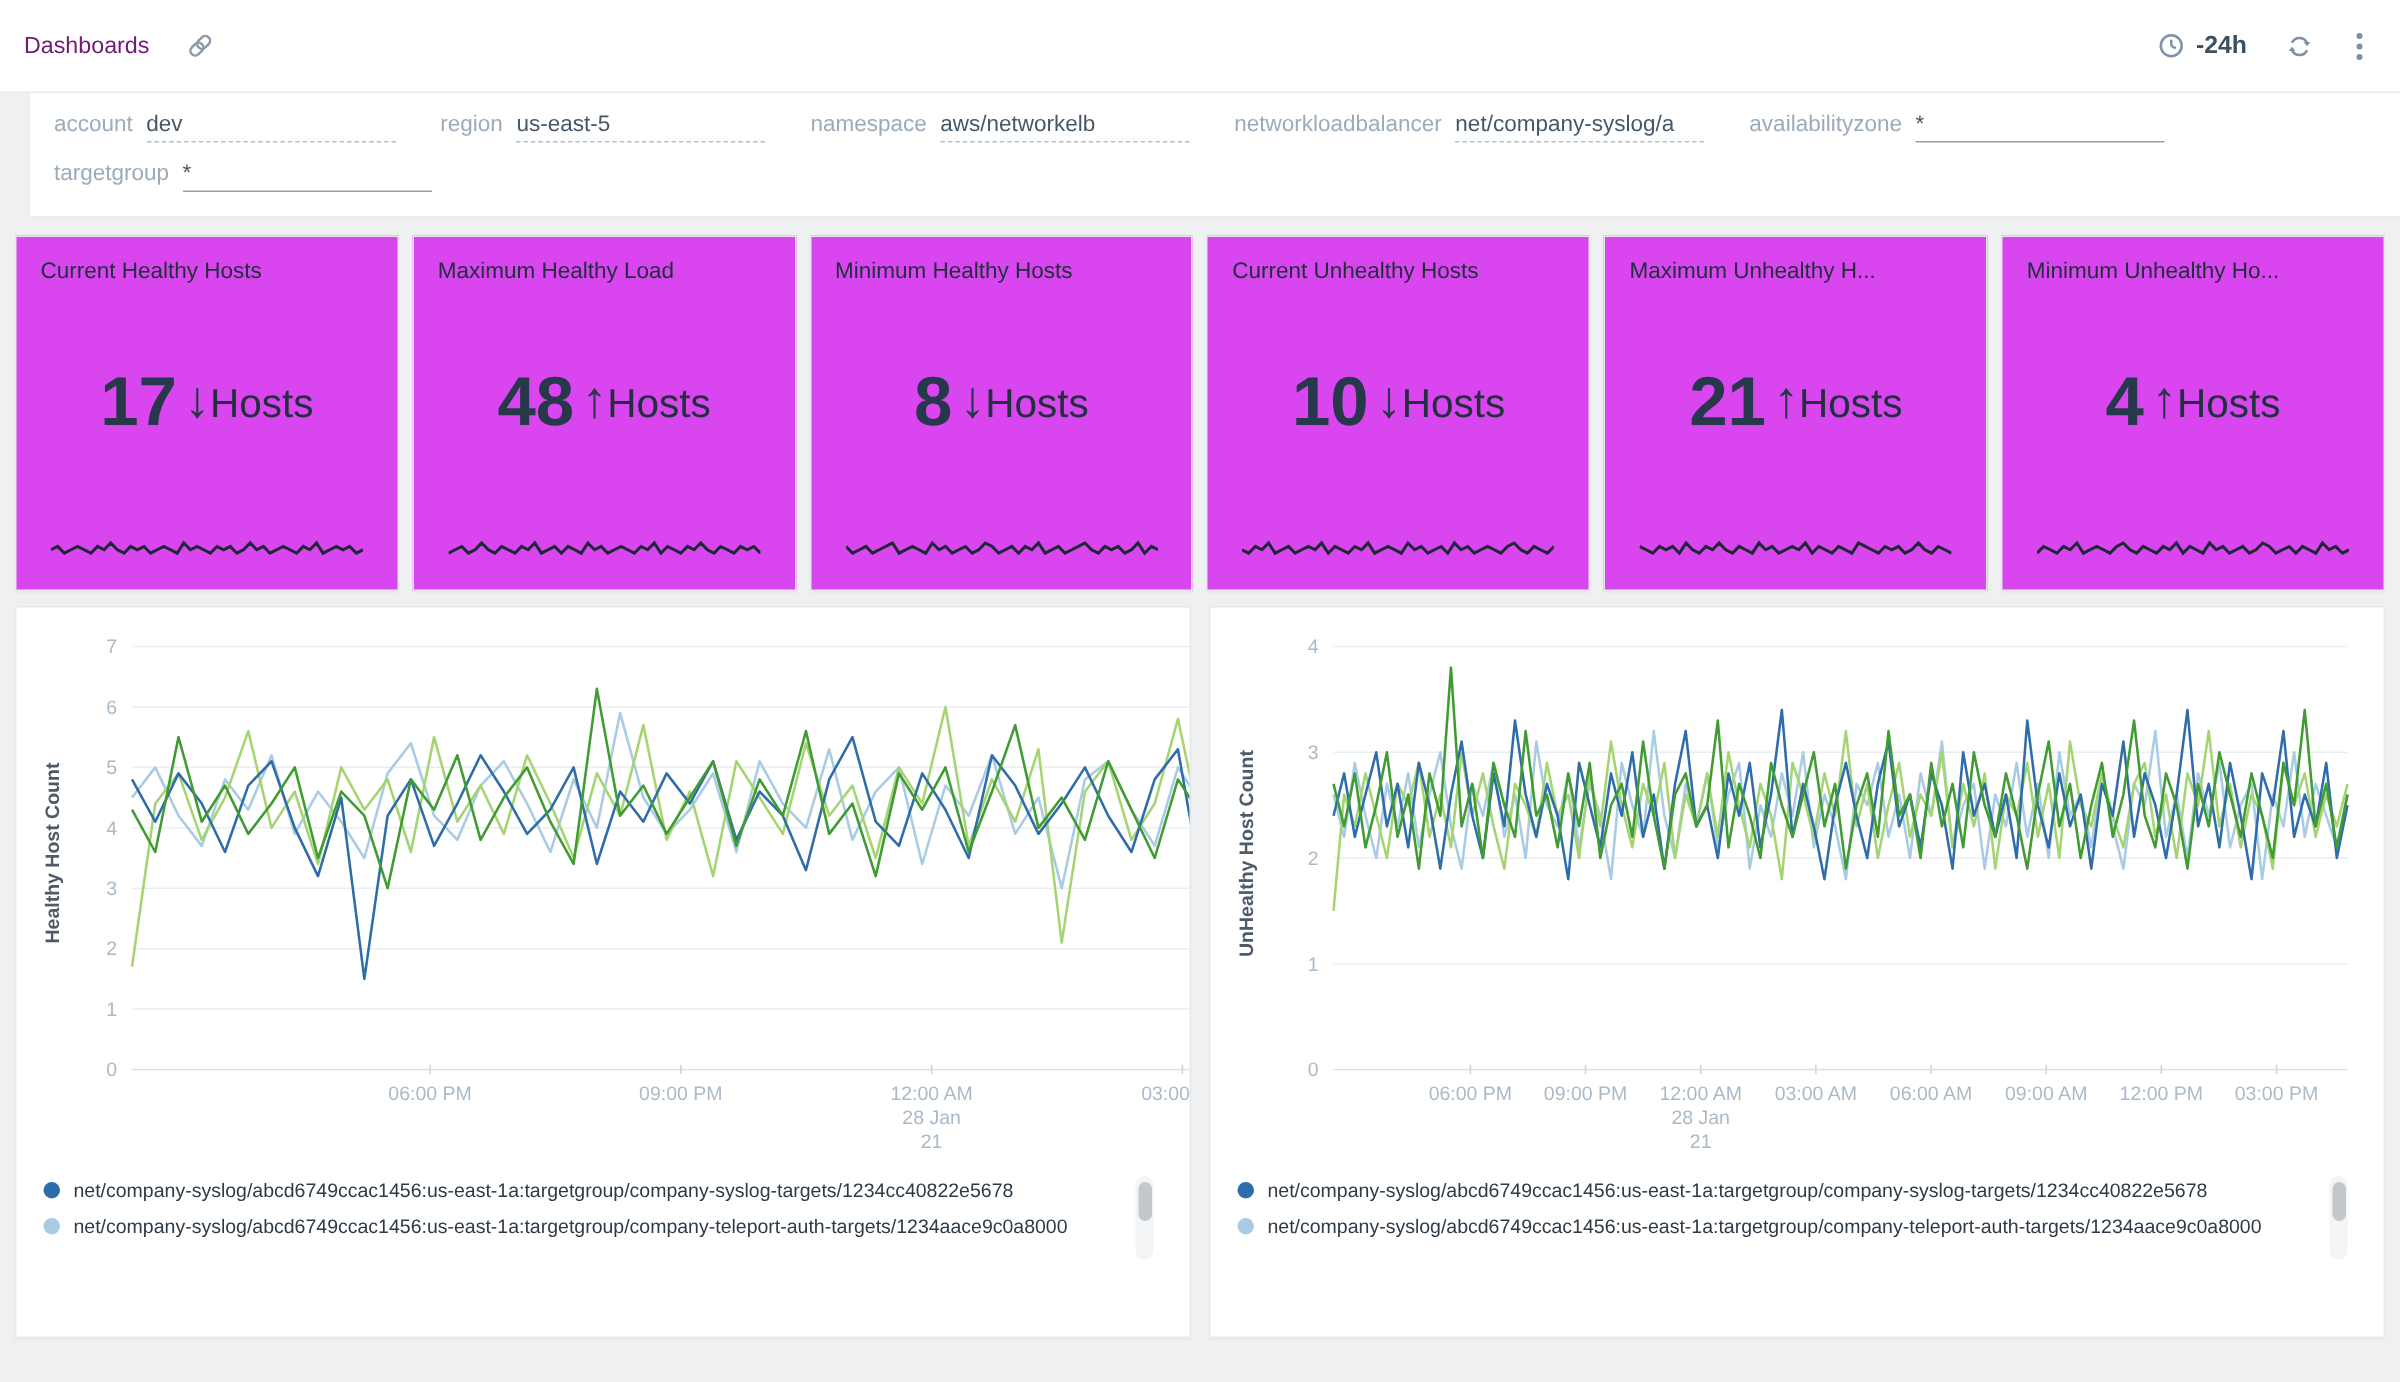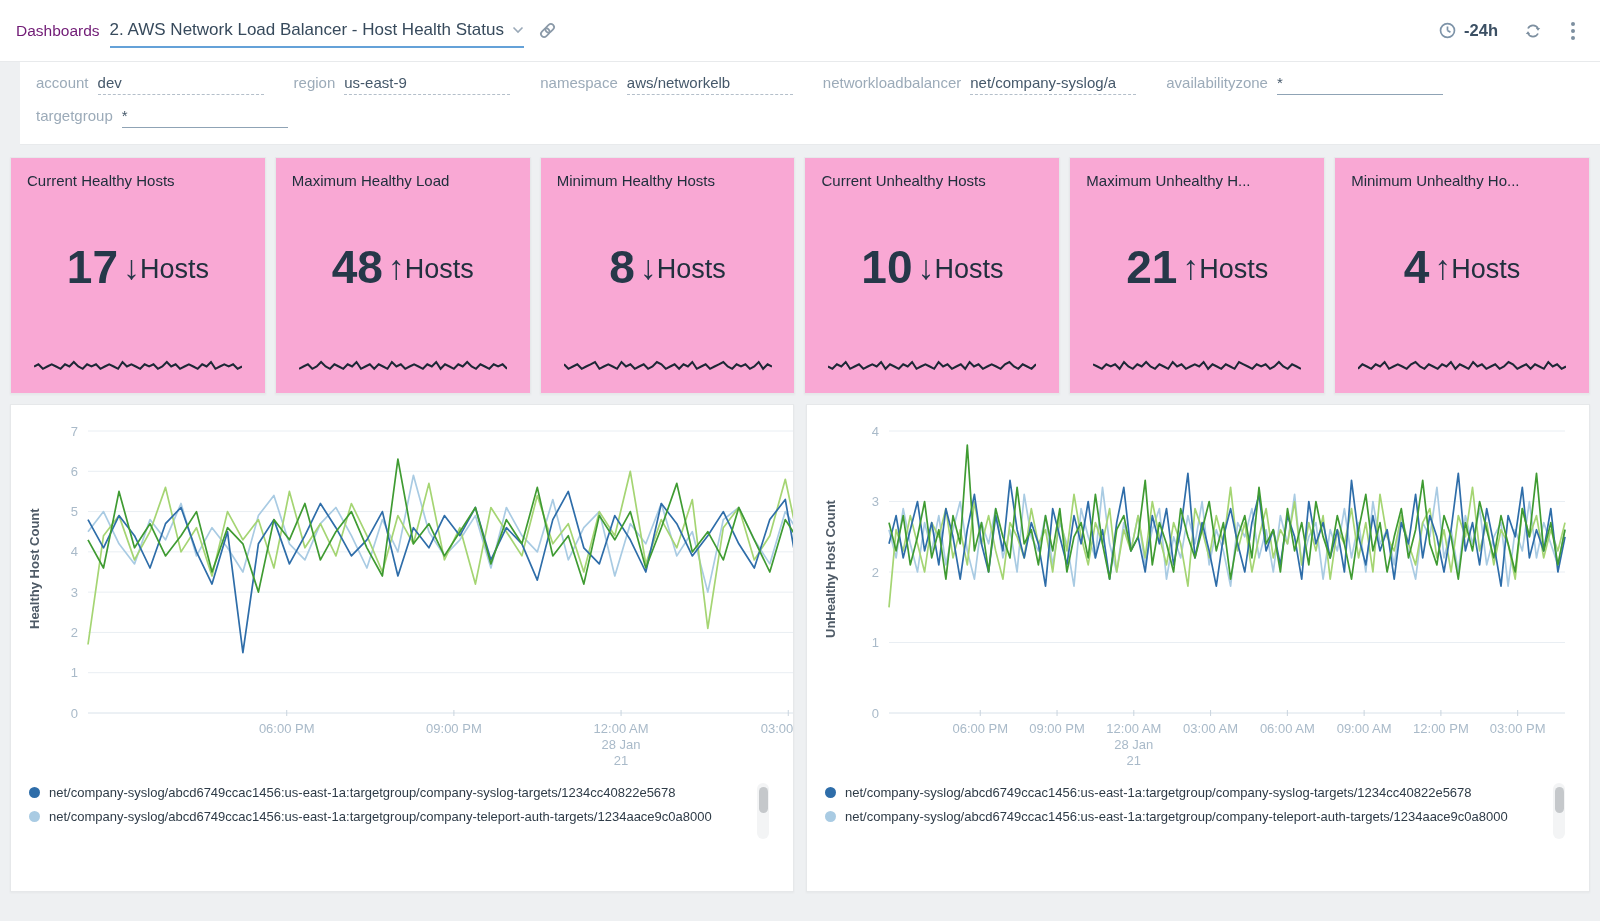--- a/index.html
+++ b/index.html
@@ -26,21 +26,21 @@
   .filterbar { background:#fff; border-bottom:1px solid #e8eaec; padding:12px 16px 16px 16px;
                display:flex; flex-wrap:wrap; column-gap:30px; row-gap:12px;margin-left:20px; }
   .filter { display:flex; align-items:baseline; gap:9px; }
   .f-label { color:#9cabb9; font-size:15px; }
   .f-value { color:#45586a; font-size:15px; width:166px; padding-bottom:3px; cursor:pointer; }
   .f-value.dashed { border-bottom:1px dashed #b4bfca; }
   .f-value.solid  { border-bottom:1px solid #8fa3b5; }
 
   
   .cards { display:flex; gap:9px; margin:12px 10px 0 10px; }
-  .card { flex:1; background:#f9a8d4; border:1px solid #e6e8ea; box-shadow:0 1px 2px rgba(0,0,0,.04);
+  .card { flex:1; background:#d946ef; border:1px solid #e6e8ea; box-shadow:0 1px 2px rgba(0,0,0,.04);
           height:237px; padding:14px 16px; display:flex; flex-direction:column; }
   .card-title { font-size:15px; color:#212f3d; white-space:nowrap; overflow:hidden; }
   .card-mid { flex:1; display:flex; flex-direction:row; align-items:center; justify-content:center; margin-top:-8px; }
   .card-value { color:#263849; font-size:46px; font-weight:600; line-height:1; display:flex; align-items:center; }
   .card-arrow { font-size:34px; font-weight:600; margin-left:5px; }
   .card-unit { color:#22303e; font-size:27px; font-weight:400; margin-top:5px; }
   .card-spark { height:26px; display:flex; align-items:center; justify-content:center; }
 
   
   .charts { display:flex; gap:12px; margin:10px 10px 0 10px; }
@@ -57,26 +57,20 @@
   .legend-text { font-size:13px; color:#2e3b47; line-height:20px; word-break:break-all; max-width:710px; }
   .legend-sb { position:absolute; right:8px; top:0; width:12px; height:56px; background:#f3f4f5; border-radius:6px; }
   .legend-sb i { position:absolute; left:1.5px; top:4px; width:9px; height:26px; background:#c5c8cb; border-radius:5px; display:block; }
 </style>
 </head>
 <body>
 
 <div class="header">
   <div class="header-left">
     <span class="crumb">Dashboards</span>
-    <span class="title-wrap">
-      <span class="title">2. AWS Network Load Balancer - Host Health Status</span>
-      <svg width="12" height="8" viewBox="0 0 12 8">
-        <polyline points="1.5,1.5 6,6 10.5,1.5" fill="none" stroke="#9aa9b8" stroke-width="1.6"></polyline>
-      </svg>
-    </span>
     <span class="icon-btn linkicon">
       <svg width="19" height="19" viewBox="0 0 18 18">
         <g stroke="#8a99a8" stroke-width="1.6" fill="none" transform="rotate(-45 9 9)">
           <rect x="1.5" y="6" width="9" height="6" rx="3"></rect>
           <rect x="7.5" y="6" width="9" height="6" rx="3"></rect>
         </g>
       </svg>
     </span>
   </div>
   <div class="header-right">
@@ -103,21 +97,21 @@
   </div>
 </div>
 
 <div class="filterbar" id="filters">
     <div class="filter">
       <span class="f-label">account</span>
       <span class="f-value dashed">dev</span>
     </div>
     <div class="filter">
       <span class="f-label">region</span>
-      <span class="f-value dashed">us-east-9</span>
+      <span class="f-value dashed">us-east-5</span>
     </div>
     <div class="filter">
       <span class="f-label">namespace</span>
       <span class="f-value dashed">aws/networkelb</span>
     </div>
     <div class="filter">
       <span class="f-label">networkloadbalancer</span>
       <span class="f-value dashed">net/company-syslog/a</span>
     </div>
     <div class="filter">

